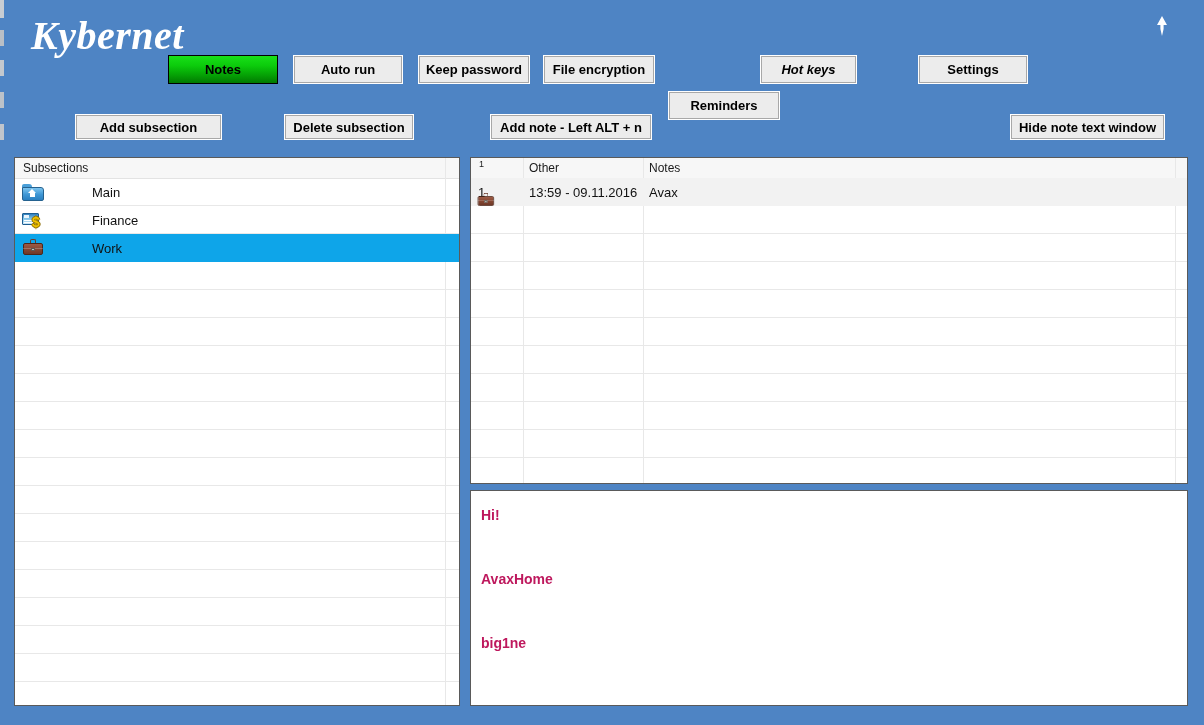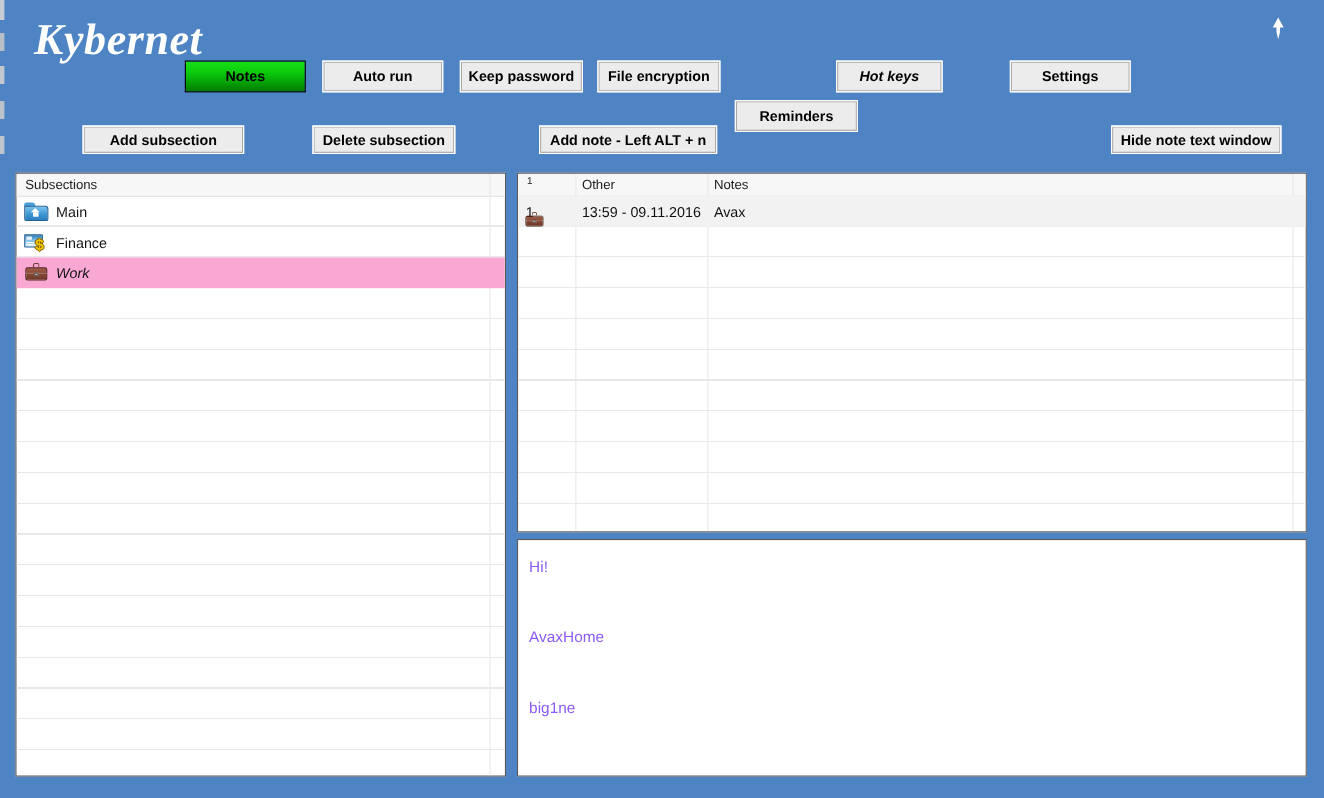--- a/index.html
+++ b/index.html
@@ -132,28 +132,28 @@
   .row {
     position: absolute;
     left: 0; right: 0;
     height: 28px;
     display: flex;
     align-items: center;
     font-size: 13px;
     color: #111;
     cursor: default;
   }
-  .row.selected { background: #f9a8d4; font-style: italic; }
+  .row.selected { background: #0ea5e9; }
   .row .ico {
     width: 24px; height: 20px;
     margin-left: 6px; margin-right: 6px;
     position: relative;
     flex: 0 0 auto;
   }
-  .row .label { white-space: nowrap; }
+  .row .label { white-space: nowrap; margin-left: 41px; }
 
   
   .icon-folder-blue, .icon-folder-yellow {
     position: absolute; left: 1px; top: 2px;
     width: 22px; height: 17px;
   }
   .icon-folder-blue::before, .icon-folder-yellow::before {
     content: ""; position: absolute;
     left: 0; top: 0; width: 10px; height: 4px;
     border-radius: 2px 3px 0 0;
@@ -272,22 +272,22 @@
     display: flex; align-items: center;
     white-space: nowrap;
   }
 
   
   .note-text {
     position: absolute;
     left: 10px; top: 8px; right: 8px; bottom: 4px;
     font-family: "Liberation Sans", sans-serif;
     font-size: 14px;
-    font-weight: normal;
-    color: #8b5cf6;
+    font-weight: bold;
+    color: #be185d;
     line-height: 32px;
     white-space: pre-wrap;
     outline: none;
     overflow: hidden;
   }
 </style>
 </head>
 <body>
 
 <div class="edge-sliver"></div>

